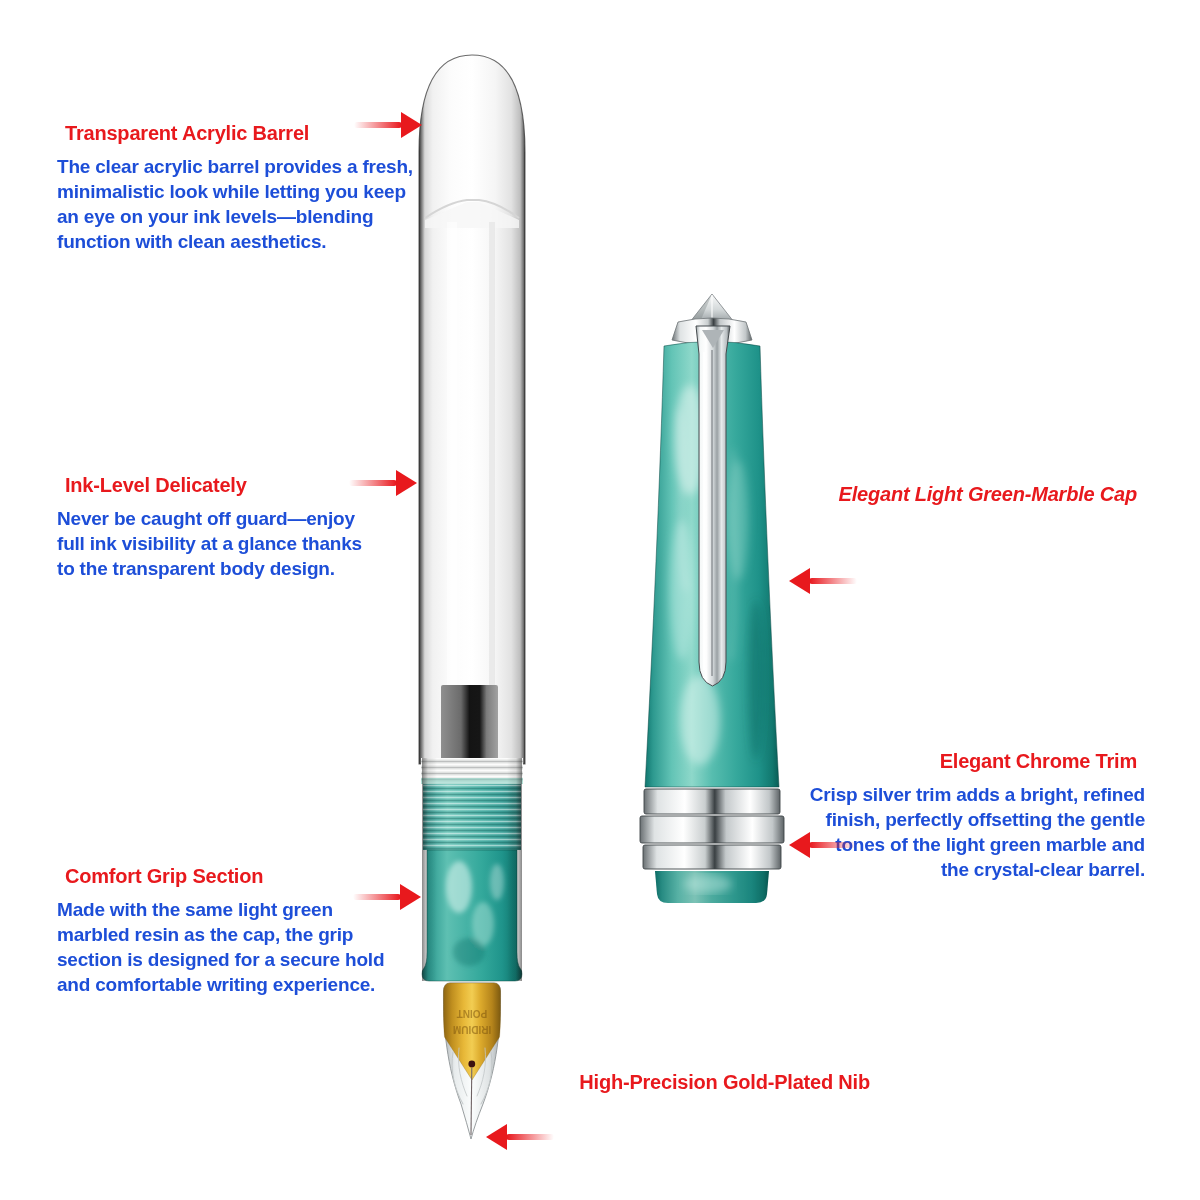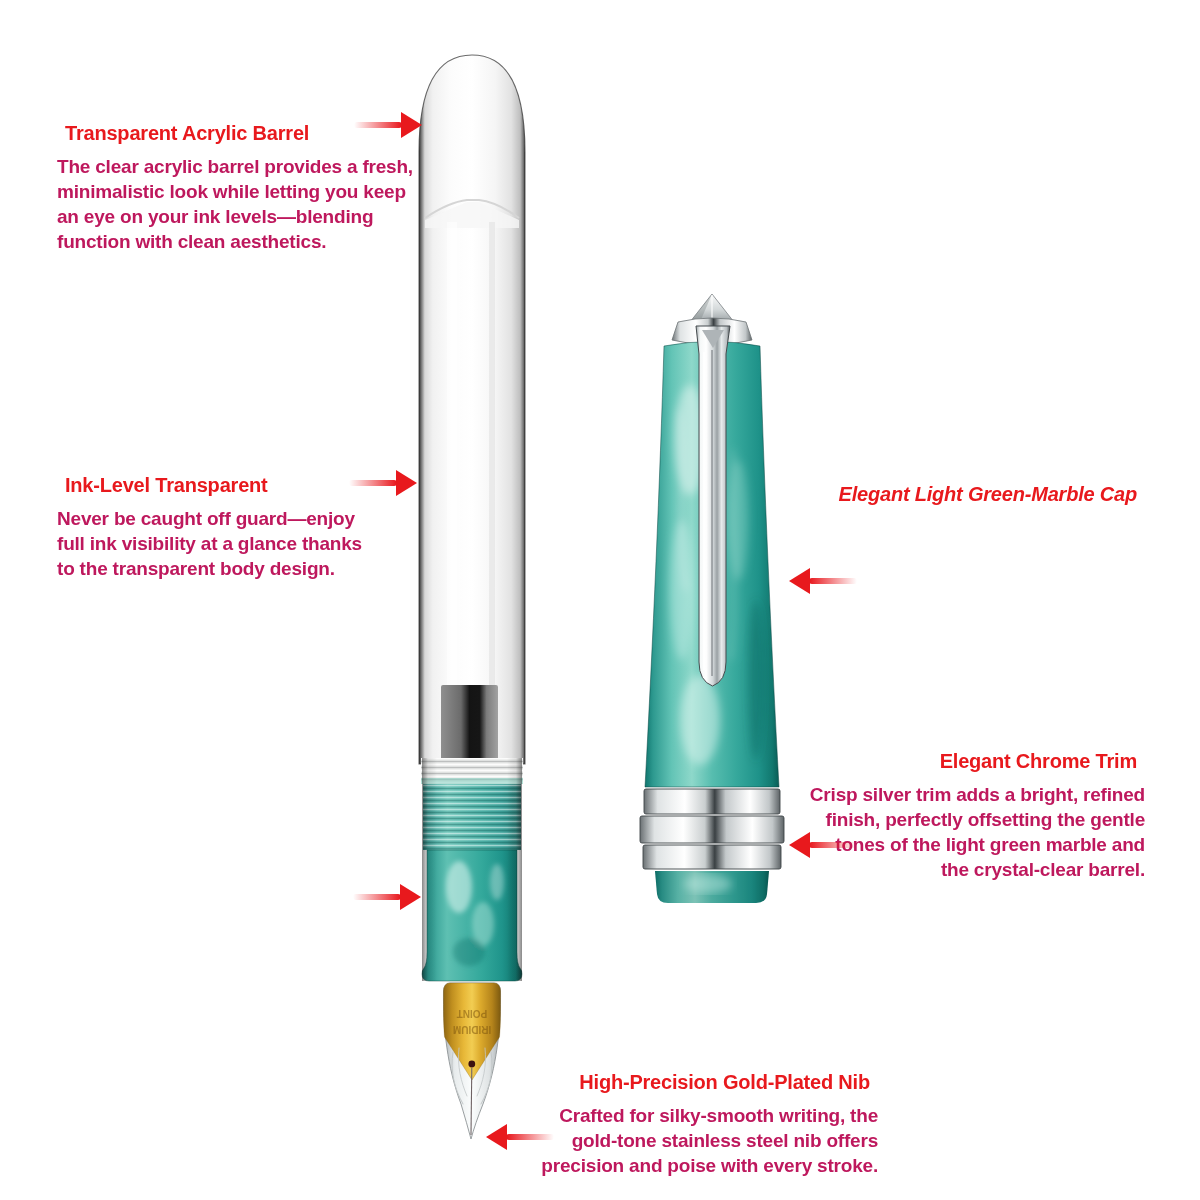--- a/index.html
+++ b/index.html
@@ -2,21 +2,21 @@
 <html><head>
 <meta charset="utf-8">
 <style>
   html,body{margin:0;padding:0;background:#ffffff;}
   #canvas{
     position:relative;width:1200px;height:1200px;background:#ffffff;overflow:hidden;
     font-family:"Liberation Sans","DejaVu Sans",sans-serif;
   }
   .callout{position:absolute;font-weight:bold;}
   .callout h3{margin:8px;font-size:20px;line-height:25px;color:#e8191d;letter-spacing:-0.2px;}
-  .callout p{margin:0;font-size:19px;line-height:25px;color:#be185d;letter-spacing:-0.2px;white-space:pre-line;}
+  .callout p{margin:0;font-size:19px;line-height:25px;color:#1d4ed8;letter-spacing:-0.2px;white-space:pre-line;}
   .align-right{text-align:right;}
   
   #co-0{left:57px;top:113px;width:400px;}
   #co-1{left:57px;top:465px;width:400px;}
   #co-2{left:57px;top:856px;width:400px;}
   #co-3{right:55px;top:474px;font-style:italic;}
   #co-4{right:55px;top:741px;}
   #co-5{right:322px;top:1062px;}
   
   .arrow{position:absolute;width:68px;height:26px;}
@@ -237,40 +237,44 @@
   </svg>
 
   <div id="co-0" class="callout">
     <h3>Transparent Acrylic Barrel</h3>
     <p>The clear acrylic barrel provides a fresh,
 minimalistic look while letting you keep
 an eye on your ink levels—blending
 function with clean aesthetics.</p>
   </div>
   <div id="co-1" class="callout">
-    <h3>Ink-Level Transparent</h3>
+    <h3>Ink-Level Delicately</h3>
     <p>Never be caught off guard—enjoy
 full ink visibility at a glance thanks
 to the transparent body design.</p>
+  </div>
+  <div id="co-2" class="callout">
+    <h3>Comfort Grip Section</h3>
+    <p>Made with the same light green
+marbled resin as the cap, the grip
+section is designed for a secure hold
+and comfortable writing experience.</p>
   </div>
   <div id="co-3" class="callout align-right">
     <h3>Elegant Light Green-Marble Cap</h3>
   </div>
   <div id="co-4" class="callout align-right">
     <h3>Elegant Chrome Trim</h3>
     <p>Crisp silver trim adds a bright, refined
 finish, perfectly offsetting the gentle
 tones of the light green marble and
 the crystal-clear barrel.</p>
   </div>
   <div id="co-5" class="callout align-right">
     <h3>High-Precision Gold-Plated Nib</h3>
-    <p>Crafted for silky-smooth writing, the
-gold-tone stainless steel nib offers
-precision and poise with every stroke.</p>
   </div>
 
   <div id="ar-0" class="arrow arrow-right">
     <div class="tail"></div>
     <div class="head"></div>
   </div>
   <div id="ar-1" class="arrow arrow-right">
     <div class="tail"></div>
     <div class="head"></div>
   </div>

